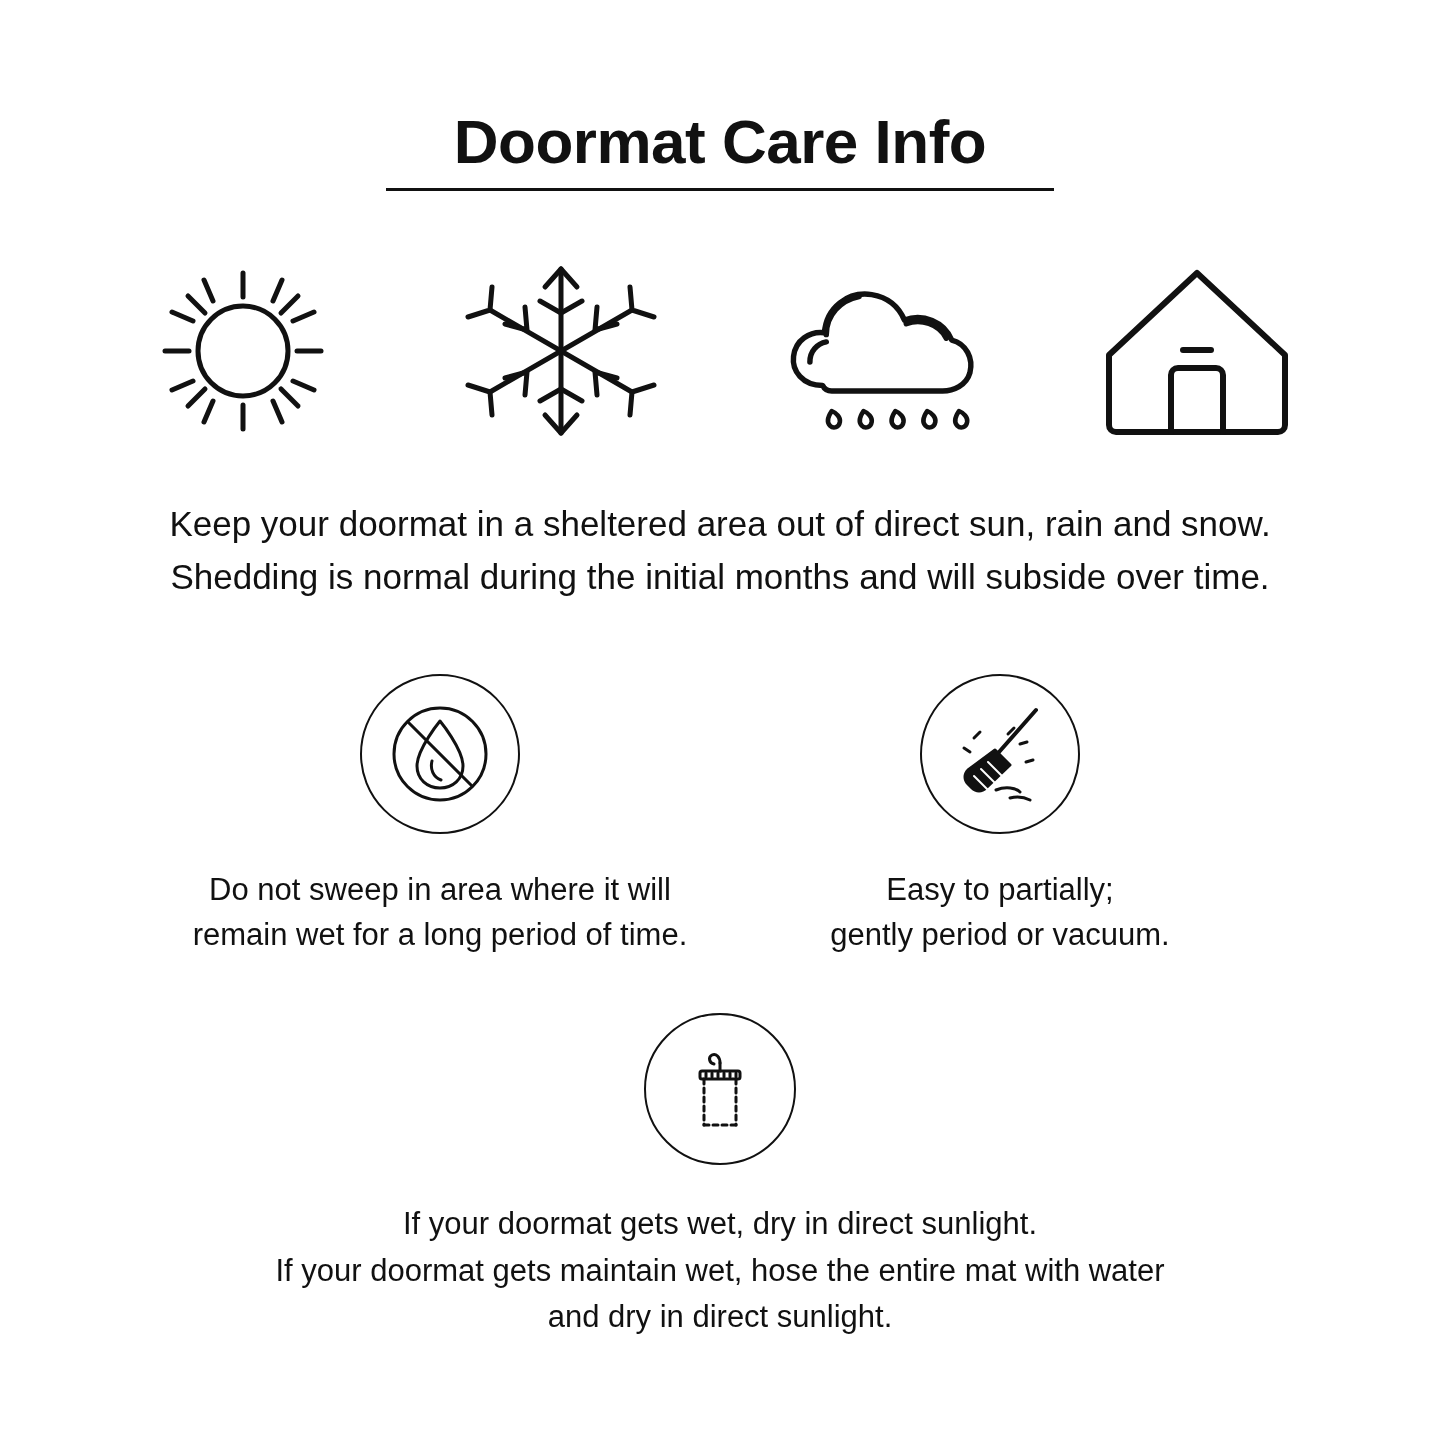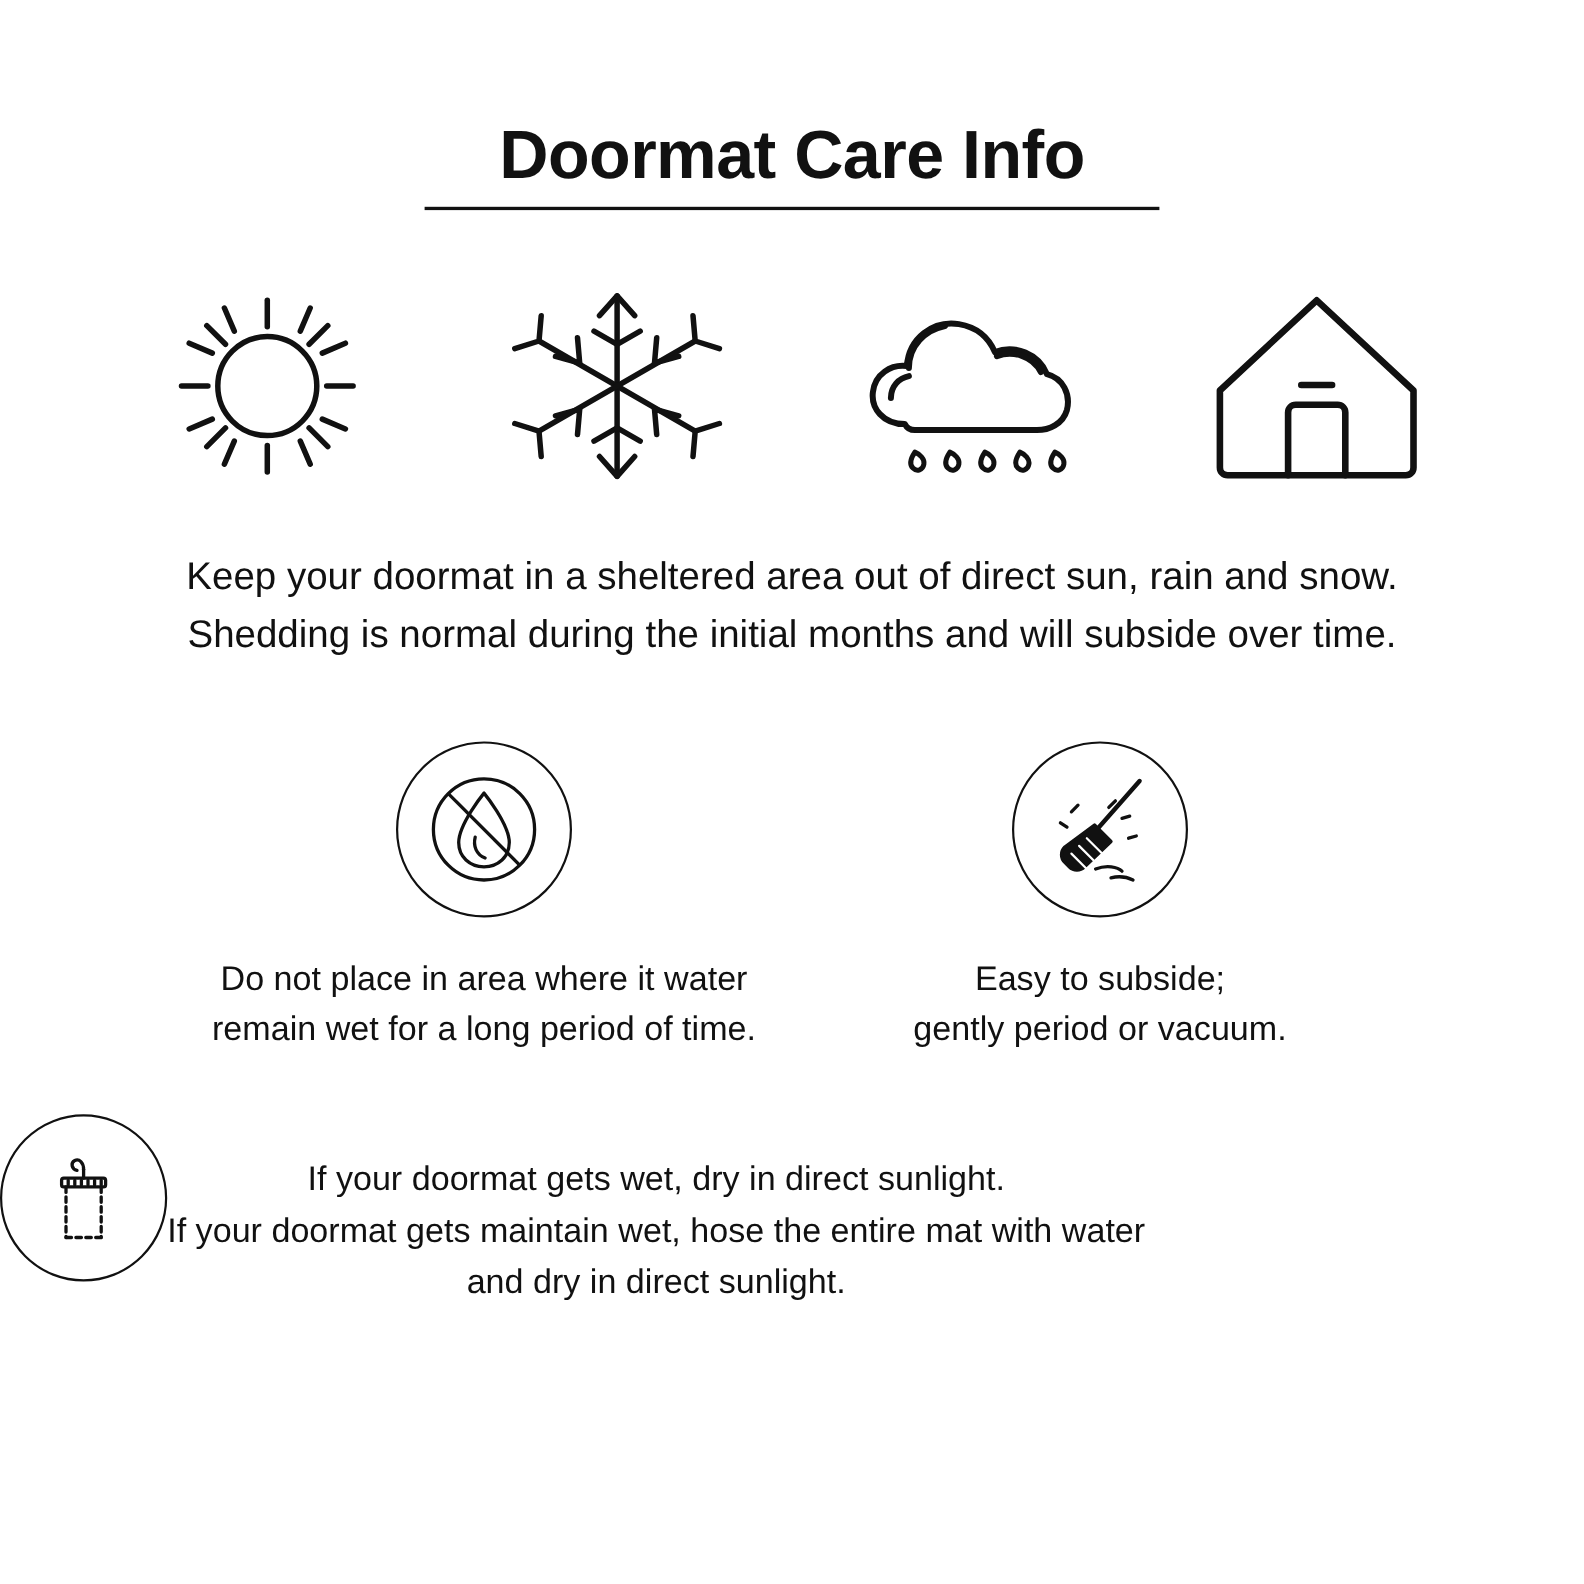--- a/index.html
+++ b/index.html
@@ -101,21 +101,22 @@
     line-height: 1.45;
   }
   .care-caption div {
     white-space: nowrap;
   }
 
   
   .bottom-section {
     margin-top: 56px;
     display: flex;
-    flex-direction: row;
+    flex-direction: column;
+    align-items: center;
   }
   .bottom-circle {
     width: 152px;
     height: 152px;
     border: 2px solid #111111;
     border-radius: 50%;
     display: flex;
     align-items: center;
     justify-content: center;
     box-sizing: border-box;
@@ -220,21 +221,21 @@
     <div class="care-col">
       <div class="circle-icon">
         <svg width="130" height="130" viewBox="0 0 130 130" fill="none" stroke="#111111" stroke-width="3" stroke-linecap="round" stroke-linejoin="round">
           <circle cx="65" cy="65" r="46"></circle>
           <path d="M65 32 C65 32 42 60 42 77 C42 90 52 99 65 99 C78 99 88 90 88 77 C88 60 65 32 65 32 Z"></path>
           <path d="M57 72 C55 80 58 88 66 91"></path>
           <path d="M33 33 L97 97"></path>
         </svg>
       </div>
       <div class="care-caption">
-        <div>Do not place in area where it water</div>
+        <div>Do not sweep in area where it will</div>
         <div>remain wet for a long period of time.</div>
       </div>
     </div>
 
     <div class="care-col">
       <div class="circle-icon">
         <svg width="132" height="132" viewBox="0 0 132 132" fill="none" stroke="#111111" stroke-width="3" stroke-linecap="round" stroke-linejoin="round">
           <path d="M102 22 L58 72" stroke-width="4"></path>
           <path d="M61 62 L76 77 L52 100 C48 104 42 104 38 100 L34 96 C30 92 30 86 34 82 Z" fill="#111111" stroke="#111111" stroke-width="3"></path>
           <path d="M40 88 L56 104" stroke="#ffffff" stroke-width="2"></path>
@@ -243,21 +244,21 @@
           <path d="M62 102 C72 98 82 100 86 104" stroke-width="3"></path>
           <path d="M76 110 C84 108 92 110 96 112" stroke-width="3"></path>
           <path d="M40 50 L46 44" stroke-width="3"></path>
           <path d="M36 64 L30 60" stroke-width="3"></path>
           <path d="M74 46 L80 40" stroke-width="3"></path>
           <path d="M86 56 L93 54" stroke-width="3"></path>
           <path d="M92 74 L99 72" stroke-width="3"></path>
         </svg>
       </div>
       <div class="care-caption">
-        <div>Easy to subside;</div>
+        <div>Easy to partially;</div>
         <div>gently period or vacuum.</div>
       </div>
     </div>
 
   </div>
 
   <div class="bottom-section">
     <div class="bottom-circle">
       <svg width="120" height="120" viewBox="0 0 120 120" fill="none" stroke="#111111" stroke-width="3" stroke-linecap="round" stroke-linejoin="round">
         <path d="M60 34 C60 28 56 24 52 26 C48 28 49 34 54 35"></path>

